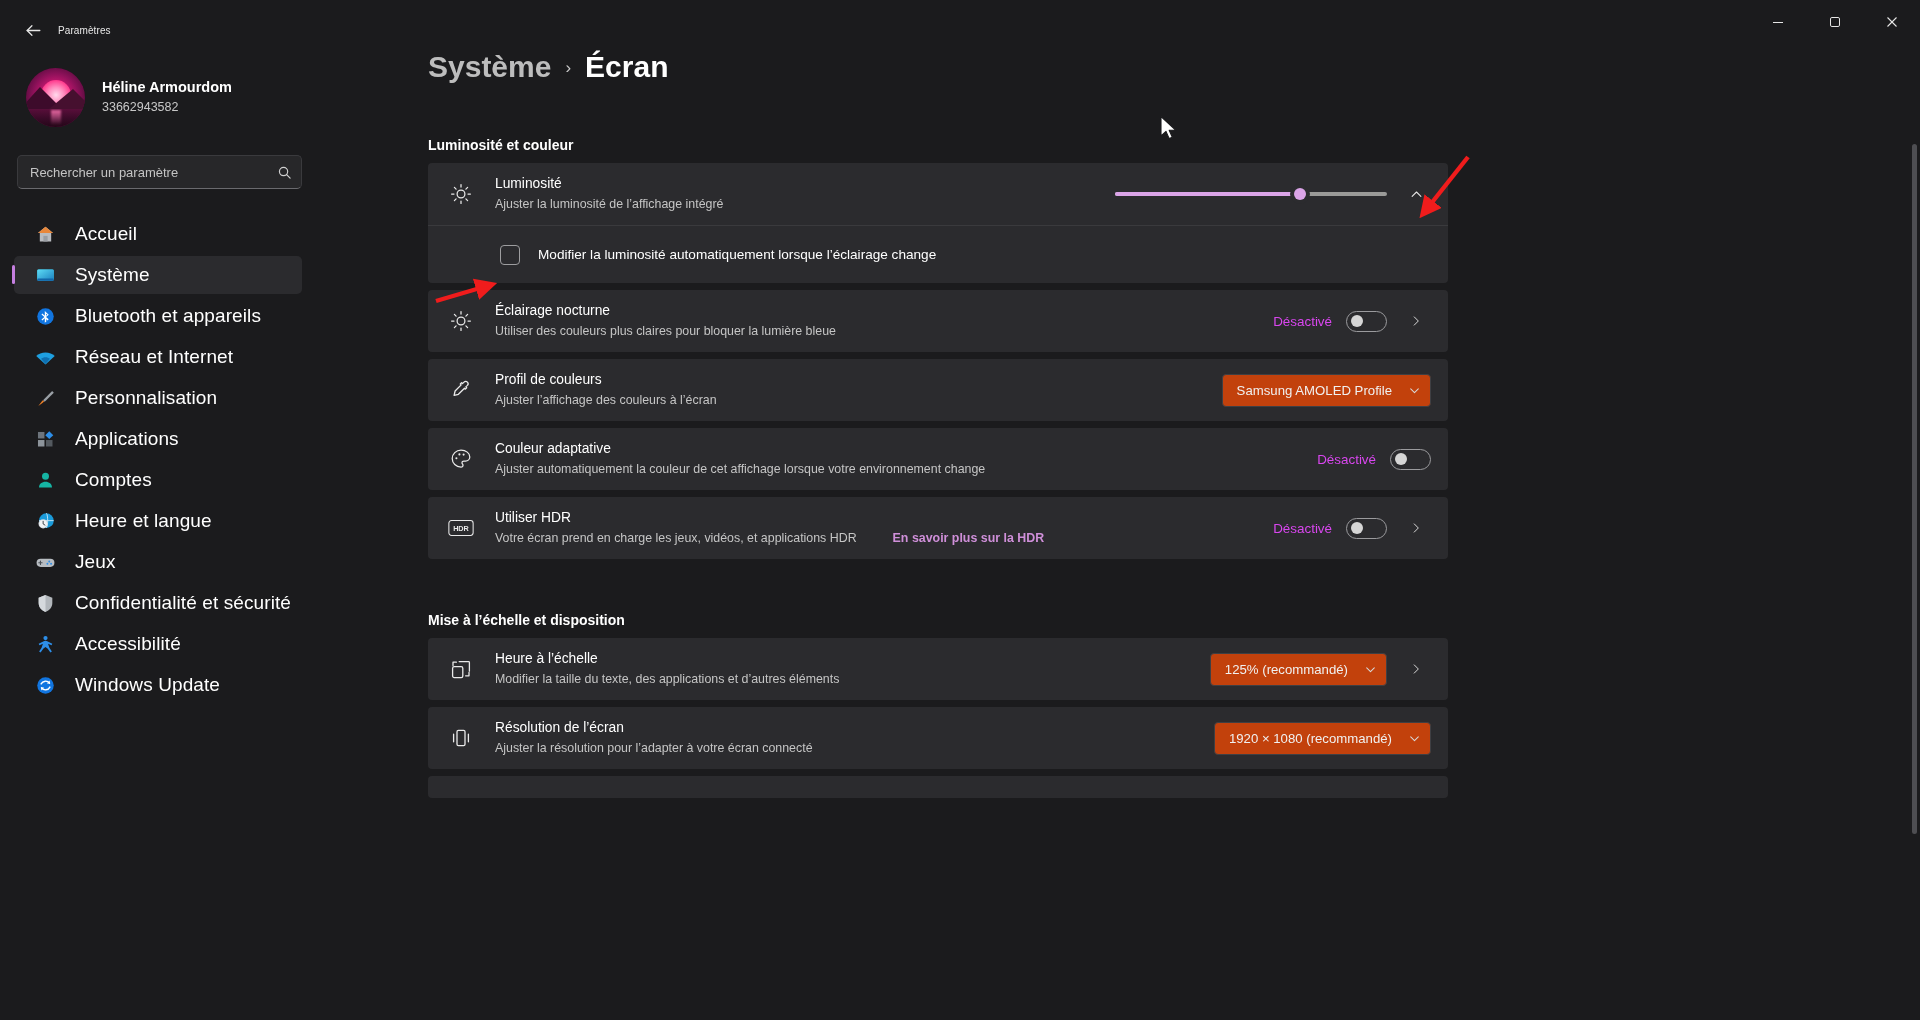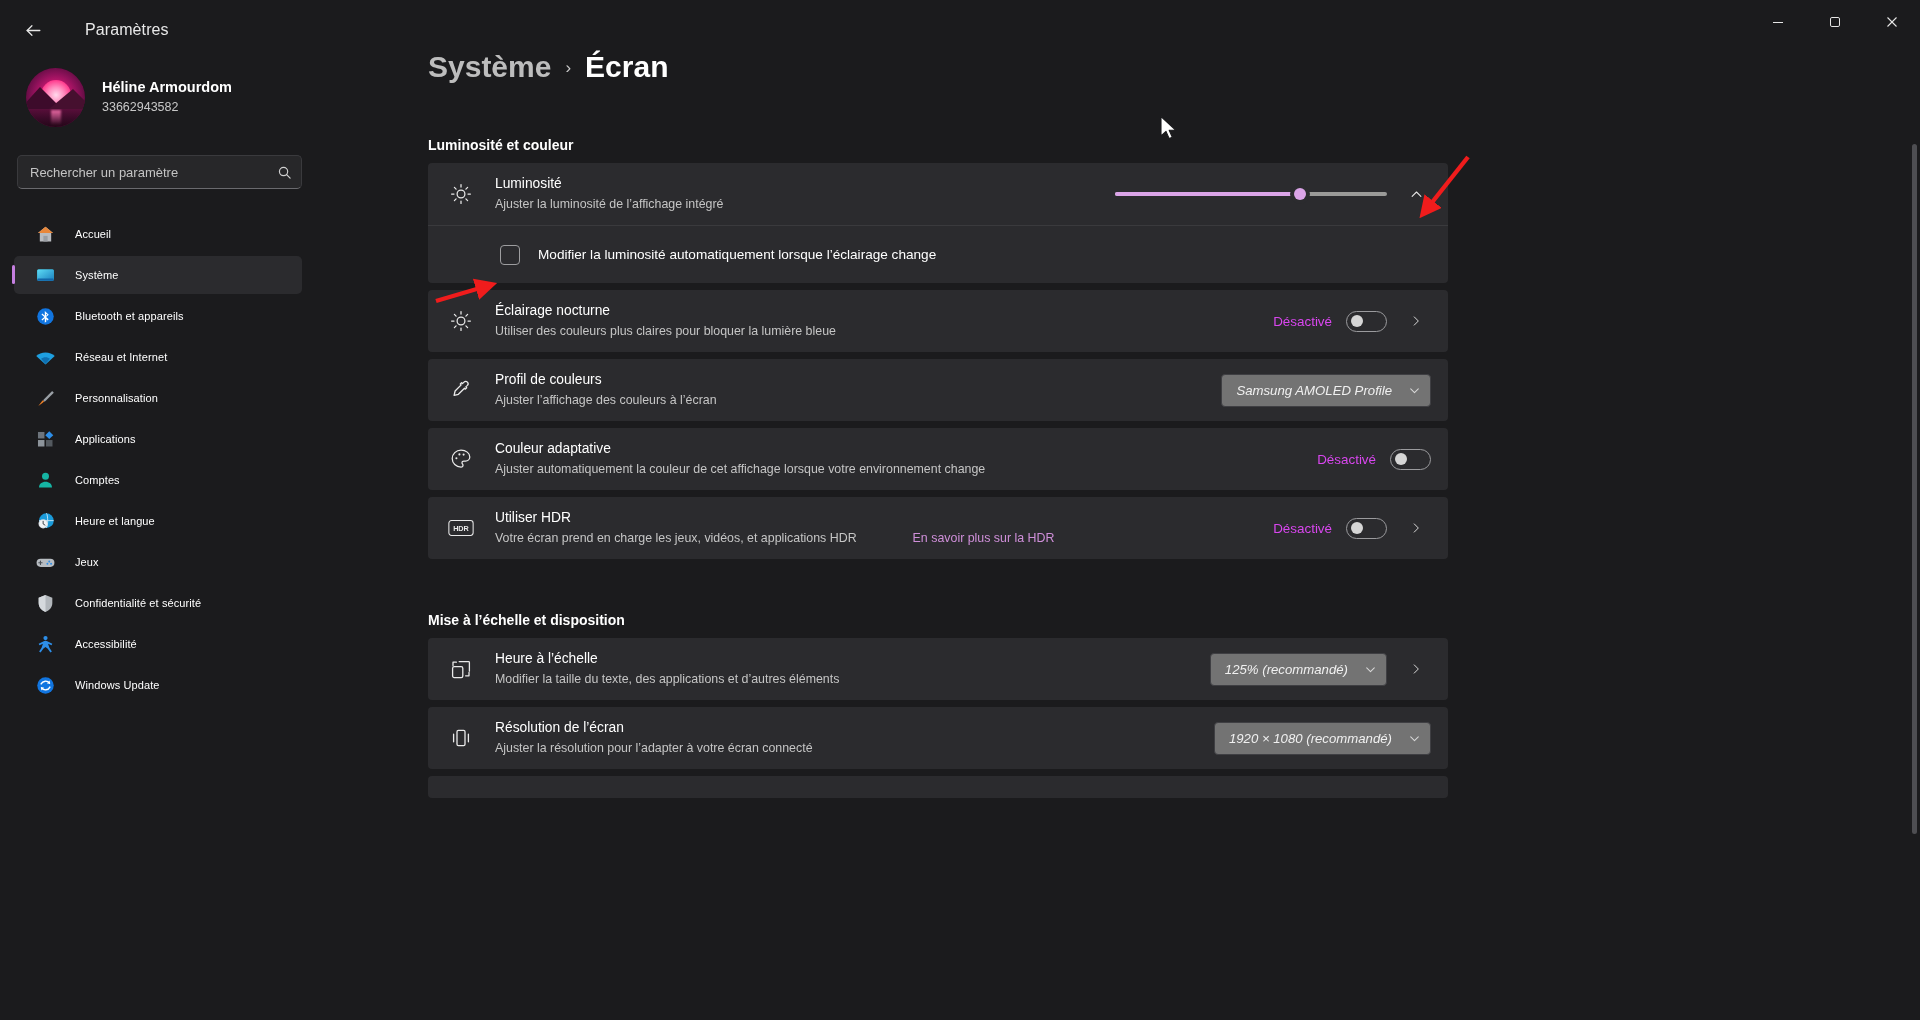--- a/index.html
+++ b/index.html
@@ -32,23 +32,23 @@
     background: #1b1b1d;
   }
   .back-btn {
     width: 42px; height: 42px;
     margin-left: 12px;
     display: flex; align-items: center; justify-content: center;
     border-radius: 5px;
     cursor: pointer;
   }
   .titlebar-title {
-    font-size: 16px;
+    font-size: 10px;
     color: #e8e8e8;
-    margin-left: 31px;
+    margin-left: 4px;
     letter-spacing: .1px;
   }
   .win-controls {
     position: absolute;
     top: 0; right: 0;
     height: 44px;
     display: flex;
   }
   .win-btn {
     width: 57px; height: 44px;
@@ -187,21 +187,21 @@
     border-radius: 2px;
     background: #c57fe0;
   }
   .nav-icon {
     width: 22px; height: 22px;
     flex: 0 0 22px;
     display: flex; align-items: center; justify-content: center;
   }
   .nav-label {
     margin-left: 19px;
-    font-size: 11px;
+    font-size: 19px;
     color: #ffffff;
     letter-spacing: .1px;
   }
 
   
   .main {
     position: absolute;
     top: 44px; left: 408px;
     width: 1512px;
     height: 976px;
@@ -281,22 +281,22 @@
     color: #ffffff;
     line-height: 1.5;
   }
   .row-sub {
     font-size: 12.4px;
     color: #c5c5c5;
     line-height: 1.55;
   }
   .row-sub .inline-link {
     color: #cf8fd9;
-    font-weight: 400;
-    margin-left: 24px;
+    font-weight: 700;
+    margin-left: 4px;
     cursor: pointer;
     padding-left: 32px;
   }
   .row-right {
     display: flex;
     align-items: center;
     gap: 14px;
     flex: 0 0 auto;
   }
   .state-label {
@@ -385,29 +385,28 @@
   }
   .check-label {
     margin-left: 18px;
     font-size: 13.6px;
     color: #ffffff;
   }
 
   
   .dropdown {
     height: 33px;
-    background: #737373;
+    background: #c2410c;
     border: 1px solid #3f3f43;
     border-radius: 4px;
     display: flex;
     align-items: center;
     padding: 0 9px 0 14px;
     gap: 16px;
     cursor: pointer;
-    font-style: italic;
   }
   .dropdown .dd-text {
     font-size: 13.2px;
     color: #f0f0f0;
     white-space: nowrap;
   }
 
   
   .scrollbar {
     position: absolute;

